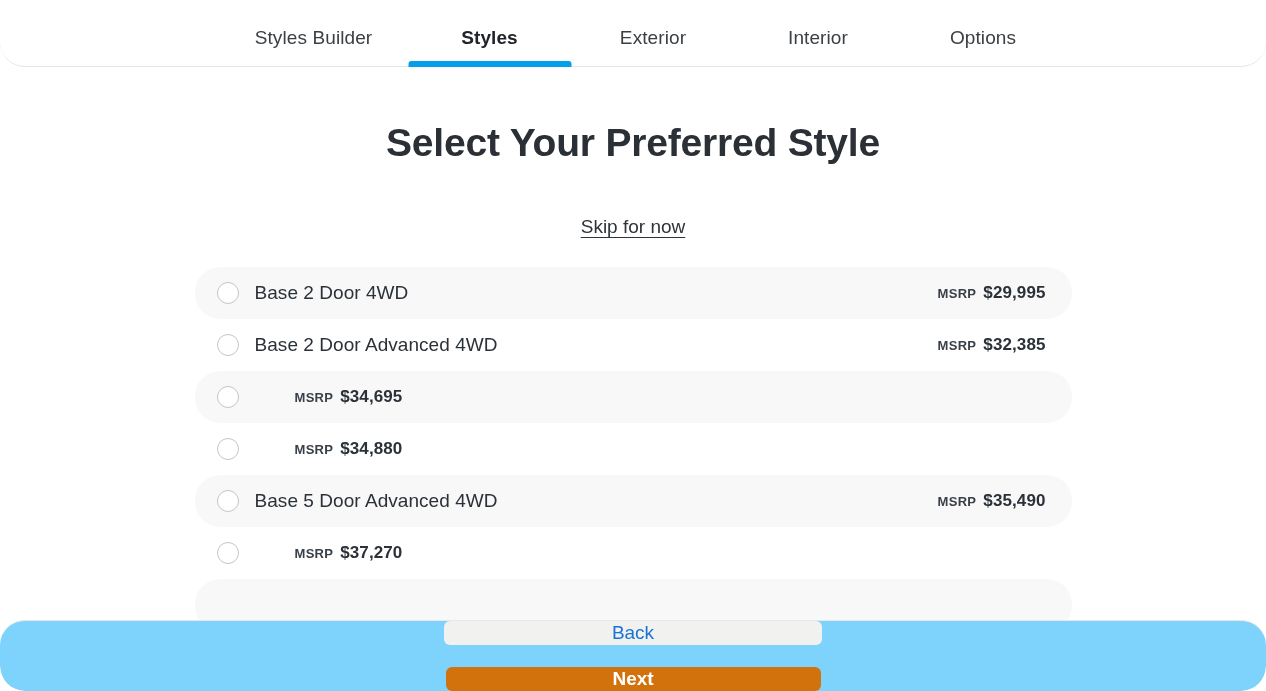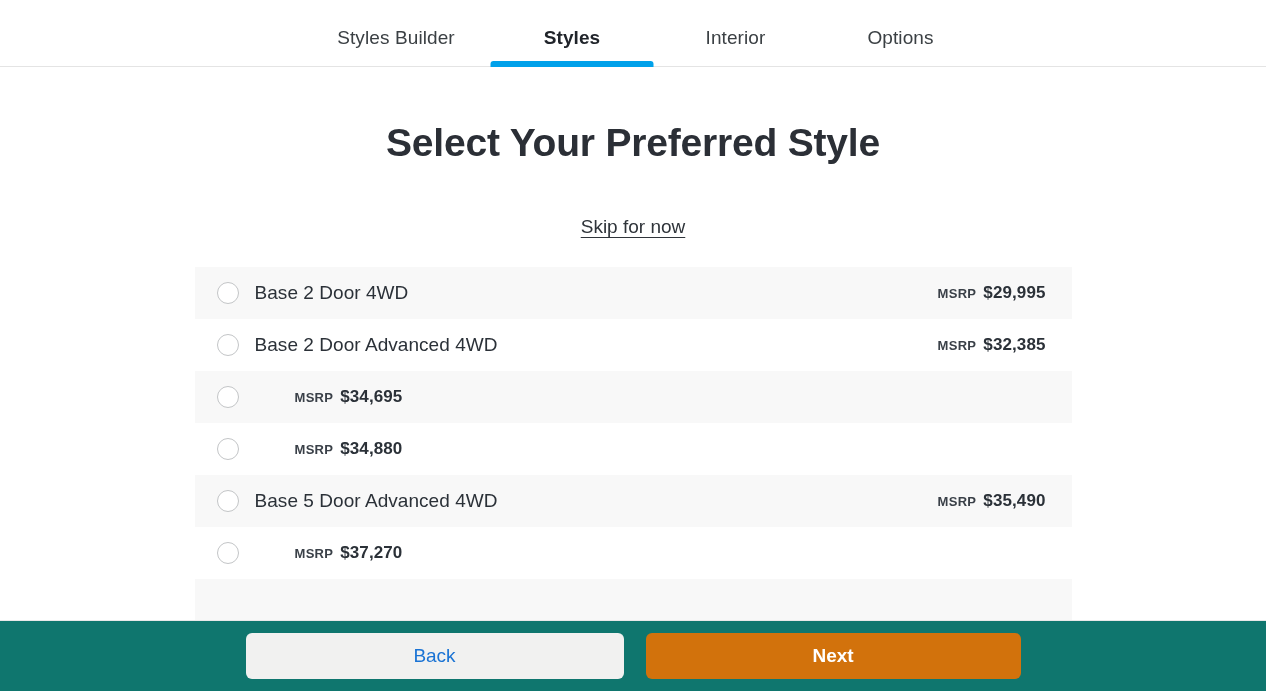--- a/index.html
+++ b/index.html
@@ -1,15 +1,15 @@
 <!DOCTYPE html>
 <html><head>
 <meta charset="utf-8">
 <style>
-  * { box-sizing: border-box; }
+  * { box-sizing: border-box; border-radius: 25px; }
   html, body {
     margin: 0;
     padding: 0;
     width: 1266px;
     height: 691px;
     overflow: hidden;
     background: #ffffff;
     font-family: "Liberation Sans", sans-serif;
     -webkit-font-smoothing: antialiased;
   }
@@ -154,25 +154,26 @@
     font-weight: bold;
     color: #2b3138;
     letter-spacing: 0.1px;
   }
 
   
   .bottombar {
     position: relative;
     height: 71px;
     border-top: 1px solid #e8e8e8;
-    background: #0f766e;
+    background: #7dd3fc;
     display: flex;
     align-items: center;
     justify-content: center;
     gap: 22px;
+    flex-direction: column;
   }
   .btn {
     height: 46px;
     border: none;
     border-radius: 6px;
     font-size: 19px;
     font-family: "Liberation Sans", sans-serif;
     cursor: pointer;
     display: flex;
     align-items: center;
@@ -196,20 +197,24 @@
 <div class="tabbar">
   <div class="tabs">
     <div class="tab t-builder">
       <span>Styles Builder</span>
 
     </div>
     <div class="tab t-styles active">
       <span>Styles</span>
       <span class="underline"></span>
     </div>
+    <div class="tab t-exterior">
+      <span>Exterior</span>
+
+    </div>
     <div class="tab t-interior">
       <span>Interior</span>
 
     </div>
     <div class="tab t-options">
       <span>Options</span>
 
     </div>
   </div>
 </div>

